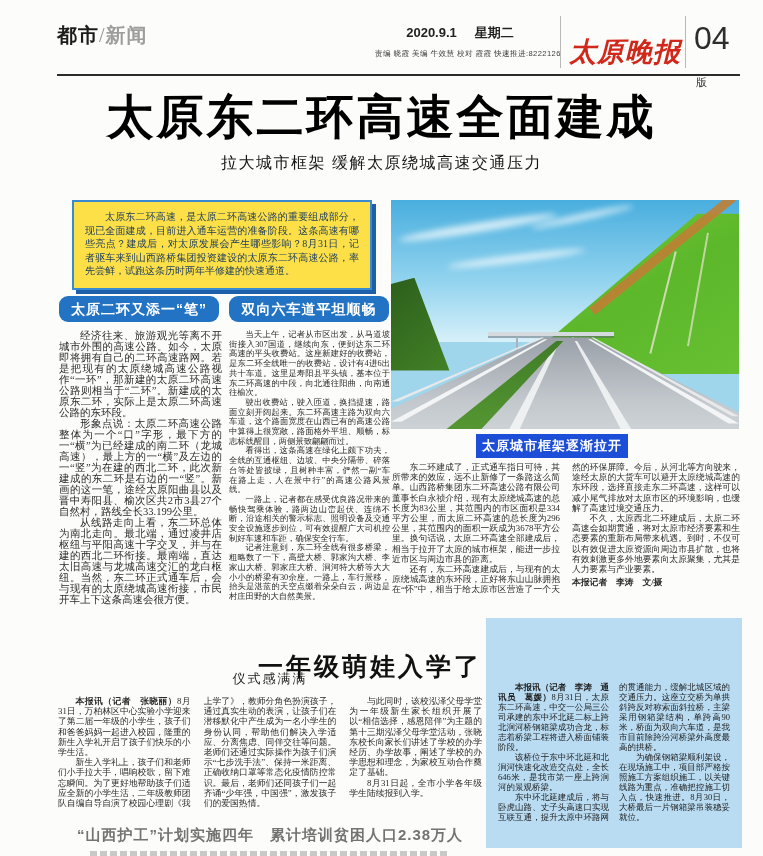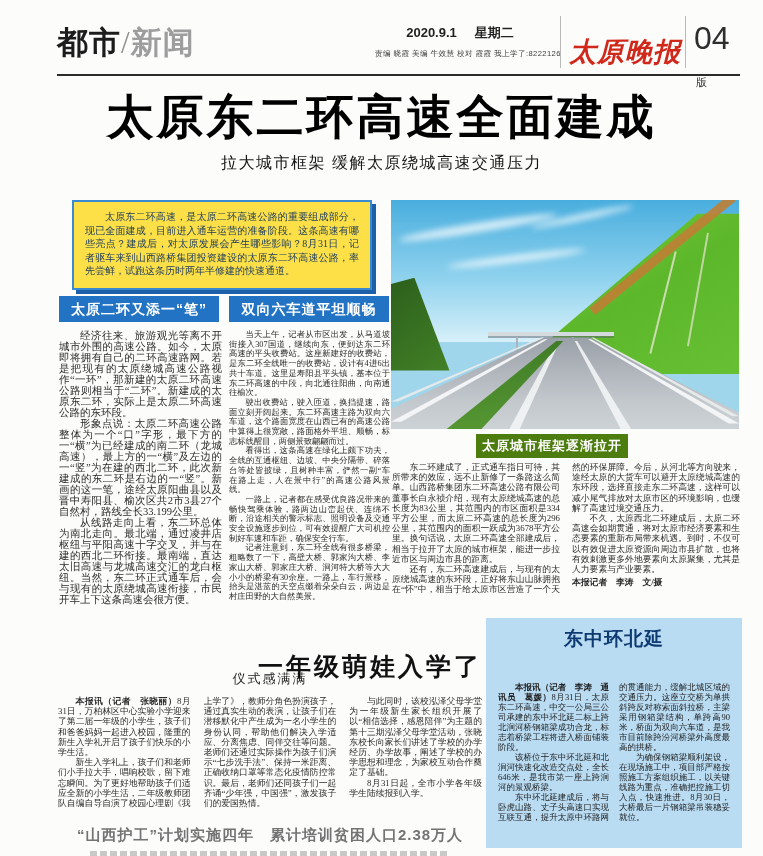--- a/index.html
+++ b/index.html
@@ -1,21 +1,21 @@
 <!DOCTYPE html>
 <html><head>
 <meta charset="utf-8">
 <style>
   html,body{margin:0;padding:0;background:#fff;}
   .page{position:relative;width:763px;height:856px;background:#fcfcfa;overflow:hidden;
         font-family:"Liberation Serif","DejaVu Serif",serif;color:#2a2a2a;}
 
   
   .hdr{position:absolute;left:57px;top:14px;width:683px;height:58px;}
-  .sec-title{position:absolute;left:0;top:8px;font-size:31px;font-weight:bold;color:#1c1c1c;letter-spacing:1px;}
+  .sec-title{position:absolute;left:0;top:8px;font-size:20px;font-weight:bold;color:#1c1c1c;letter-spacing:1px;}
   .sec-title .slash{font-weight:300;color:#8f8f8f;}
   .sec-title .sub{color:#9d9d9d;font-weight:600;}
   .date-block{position:absolute;left:318px;top:10px;width:170px;text-align:center;}
   .date-line{font-size:13px;font-weight:bold;color:#222;font-family:"Liberation Sans","DejaVu Sans",sans-serif;}
   .date-line .wk{margin-left:18px;}
   .staff{margin-top:7px;font-size:7.6px;color:#3d3d3d;letter-spacing:.4px;white-space:nowrap;
          font-family:"Liberation Sans","DejaVu Sans",sans-serif;}
   .vline{position:absolute;top:2px;width:1px;height:52px;background:#b9b9b9;}
   .v1{left:503px;} .v2{left:628px;}
   .masthead{position:absolute;left:512px;top:8px;font-size:27px;font-weight:bold;font-style:italic;
@@ -67,30 +67,30 @@
   .ln1{left:0;top:60%;width:100%;height:40%;clip-path:polygon(0 92%,3% 92%,45% 2%,44% 2%);}
   .ln2{left:0;top:60%;width:100%;height:40%;clip-path:polygon(34% 100%,37% 100%,48.5% 4%,47.6% 4%);opacity:.9;}
   .ln3{left:0;top:60%;width:100%;height:40%;clip-path:polygon(66% 100%,69% 100%,53.5% 4%,52.8% 4%);opacity:.9;}
   .ln4{left:0;top:60%;width:100%;height:40%;clip-path:polygon(97% 94%,100% 94%,57.5% 2%,56.6% 2%);}
   .rail{left:0;top:60%;width:100%;height:40%;clip-path:polygon(0 70%,2% 70%,44% 0,43.2% 0);background:#e6e9ea;}
   .rail2{left:0;top:60%;width:100%;height:40%;clip-path:polygon(98% 86%,100% 86%,58.2% 0,57.5% 0);background:#e6e9ea;}
 
   
   .subhead{position:absolute;top:296px;width:160px;height:26px;background:#2273c3;color:#fff;
            font-size:14px;font-weight:bold;text-align:center;line-height:26px;letter-spacing:1px;
-           font-family:"Liberation Sans","DejaVu Sans",sans-serif;}
+           font-family:"Liberation Sans","DejaVu Sans",sans-serif;border-radius:9px;}
   .sh1{left:59px;} .sh2{left:229px;}
 
   
   .bodytext p{margin:0;text-indent:2em;text-align:justify;}
   .col1{position:absolute;left:59px;top:330px;width:163px;height:292px;overflow:hidden;
         font-size:10.5px;line-height:11px;}
   .col2{position:absolute;left:229px;top:330px;width:161px;height:292px;overflow:hidden;
         font-size:8.3px;line-height:9.7px;}
-  .caption-box{position:absolute;left:476px;top:434px;width:152px;height:24px;background:#4d7c0f;
+  .caption-box{position:absolute;left:476px;top:434px;width:152px;height:24px;background:#1d4ed8;
         color:#fff;font-size:13px;font-weight:bold;text-align:center;line-height:24px;letter-spacing:1px;
         font-family:"Liberation Sans","DejaVu Sans",sans-serif;}
   .col34{position:absolute;left:392px;top:462px;width:348px;height:158px;overflow:hidden;
         column-count:2;column-gap:12px;font-size:8.8px;line-height:10.2px;}
   .byline{text-align:right;font-weight:bold;text-indent:0 !important;margin-top:3px !important;}
 
   
   .kicker{position:absolute;left:58px;top:633px;width:424px;text-align:center;font-size:13px;color:#222;
           letter-spacing:2px;font-family:Liberation Serif, serif;margin-top:37px;}
   .headline4{position:absolute;left:58px;top:650px;width:424px;text-align:right;font-size:25px;font-weight:800;
@@ -117,21 +117,21 @@
 <div class="page">
 
   <div class="hdr">
     <div class="sec-title">
       <span>都市</span><span class="slash">/</span><span class="sub">新闻</span>
     </div>
     <div class="date-block">
       <div class="date-line">
         <span>2020.9.1</span><span class="wk">星期二</span>
       </div>
-      <div class="staff">责编 晓霞 美编 牛效慧 校对 霞霞 我上学了:8222126</div>
+      <div class="staff">责编 晓霞 美编 牛效慧 校对 霞霞 快速推进:8222126</div>
     </div>
     <div class="vline v1"></div>
     <div class="masthead">太原晚报</div>
     <div class="vline v2"></div>
     <div class="pagenum">
       <span>04</span><span class="unit">版</span>
     </div>
   </div>
   <div class="hdr-rule"></div>
 
@@ -198,21 +198,20 @@
     <p>新生入学礼上，孩子们和老师们小手拉大手，唱响校歌，留下难忘瞬间。为了更好地帮助孩子们适应全新的小学生活，二年级教师团队自编自导自演了校园心理剧《我上学了》，教师分角色扮演孩子，通过真实生动的表演，让孩子们在潜移默化中产生成为一名小学生的身份认同，帮助他们解决入学适应、分离焦虑、同伴交往等问题。老师们还通过实际操作为孩子们演示“七步洗手法”、保持一米距离、正确收纳口罩等常态化疫情防控常识。最后，老师们还同孩子们一起齐诵“少年强，中国强”，激发孩子们的爱国热情。</p>
     <p>与此同时，该校泓泽父母学堂为一年级新生家长组织开展了以“相信选择，感恩陪伴”为主题的第十三期泓泽父母学堂活动，张晓东校长向家长们讲述了学校的办学经历、办学故事，阐述了学校的办学思想和理念，为家校互动合作奠定了基础。</p>
     <p>8月31日起，全市小学各年级学生陆续报到入学。</p>
   </div>
 
   <div class="headline6">“山西护工”计划实施四年　累计培训贫困人口2.38万人</div>
   <div class="clipline"></div>
 
   <div class="panel">
     <div class="panel-h">
-      <div>东中环北延</div>
     </div>
     <div class="bodytext panel-body">
       <p><b>本报讯（记者　李涛　通讯员　葛媛）</b><span>8月31日，太原东二环高速，中交一公局三公司承建的东中环北延二标上跨北涧河桥钢箱梁成功合龙，标志着桥梁工程将进入桥面铺装阶段。</span></p>
       <p>该桥位于东中环北延和北涧河快速化改造交点处，全长646米，是我市第一座上跨涧河的景观桥梁。</p>
       <p>东中环北延建成后，将与卧虎山路、丈子头高速口实现互联互通，提升太原中环路网的贯通能力，缓解北城区域的交通压力。这座立交桥为单拱斜跨反对称索面斜拉桥，主梁采用钢箱梁结构，单跨高90米，桥面为双向六车道，是我市目前除跨汾河桥梁外高度最高的拱桥。</p>
       <p>为确保钢箱梁顺利架设，在现场施工中，项目部严格按照施工方案组织施工，以关键线路为重点，准确把控施工切入点，快速推进。8月30日，大桥最后一片钢箱梁吊装稳妥就位。</p>
     </div>
   </div>
 
 </div>

